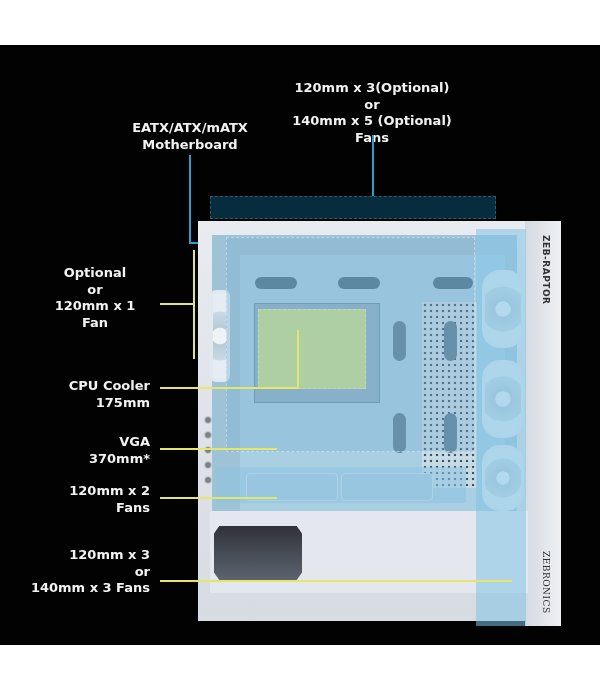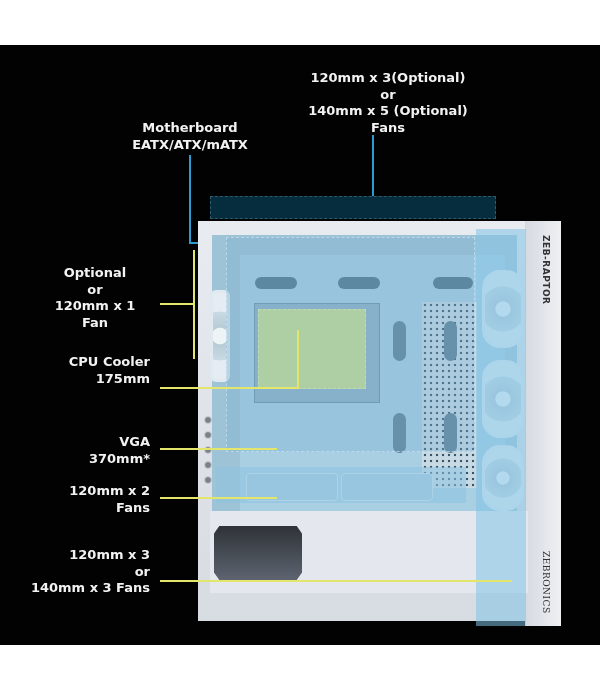--- a/index.html
+++ b/index.html
@@ -29,45 +29,45 @@
   .bfan{position:absolute;background:#a7cbdd;border:1px solid #d4e4ec;border-radius:4px;}
   .sidebrand{position:absolute;writing-mode:vertical-rl;color:#333;font-size:9px;letter-spacing:0.5px;font-weight:bold;}
   .sidebrand.light{font-weight:normal;font-family:"DejaVu Serif","Liberation Serif",serif;}
   .pcie{position:absolute;width:6px;height:6px;border-radius:50%;background:#7b8188;border:1px solid #cfd3d8;}
 </style>
 </head>
 <body>
 
 <div class="panel"></div>
 
-<div class="label center" style="left:292px;top:70px;width:160px;margin-left:16px;">
+<div class="label center" style="left:292px;top:80px;width:160px;">
   <span>120mm x 3(Optional)</span>
   <span>or</span>
   <span>140mm x 5 (Optional)</span>
   <span>Fans</span>
 </div>
 <div class="bline" style="left:372px;top:135px;width:2px;height:74px;"></div>
 
 <div class="label center" style="left:125px;top:120px;width:130px;">
+  <span>EATX/ATX/mATX</span>
   <span>Motherboard</span>
-  <span>EATX/ATX/mATX</span>
 </div>
 <div class="bline" style="left:189px;top:155px;width:2px;height:89px;"></div>
 <div class="bline" style="left:189px;top:242px;width:58px;height:2px;"></div>
 
 <div class="label" style="left:40px;top:265px;width:110px;text-align:center;">
   <span>Optional</span>
   <span>or</span>
   <span>120mm x 1</span>
   <span>Fan</span>
 </div>
 <div class="line" style="left:193px;top:250px;width:2px;height:109px;"></div>
 <div class="line" style="left:160px;top:303px;width:35px;height:2px;"></div>
 
-<div class="label" style="left:40px;top:354px;width:110px;">
+<div class="label" style="left:40px;top:378px;width:110px;">
   <span>CPU Cooler</span>
   <span>175mm</span>
 </div>
 
 <div class="label" style="left:40px;top:434px;width:110px;">
   <span>VGA</span>
   <span>370mm*</span>
 </div>
 
 <div class="label" style="left:40px;top:483px;width:110px;text-align:right;">

